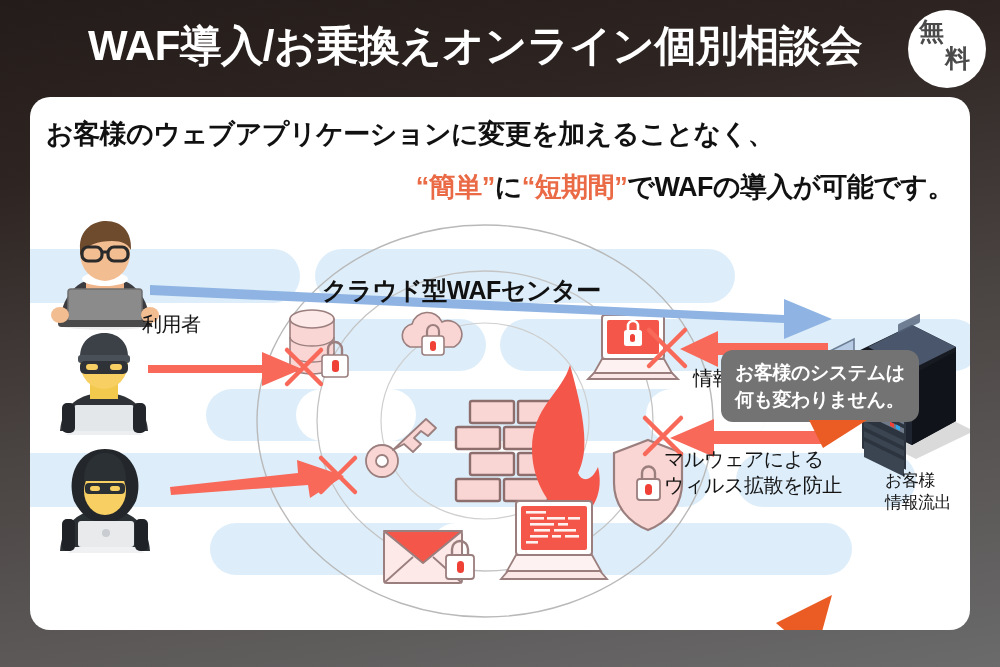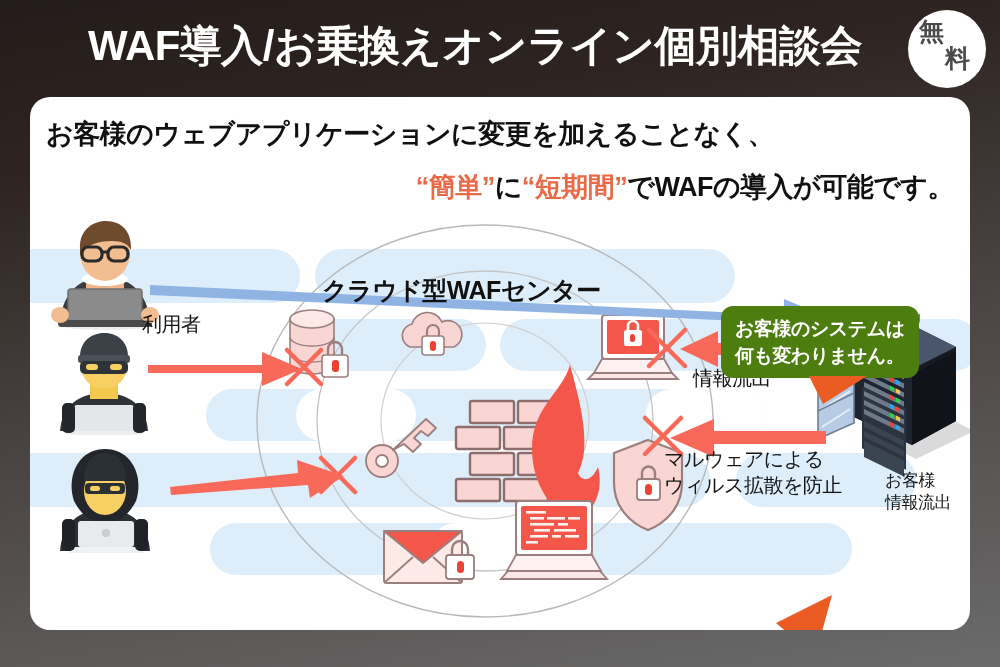--- a/index.html
+++ b/index.html
@@ -135,29 +135,30 @@
   #lbl-user     { left: 112px; top: 110px; }
   #lbl-deface   { left: 102px; top: 193px; text-align: left; }
   #lbl-steal    { left: 142px; top: 295px; }
   #lbl-leak     { left: 663px; top: 164px; }
   #lbl-malware  { left: 634px; top: 245px; }
   #lbl-system   { left: 855px; top: 269px; font-size: 17px; line-height: 22px; }
 
   
   .callout {
     position: absolute;
-    background: #4d7c0f;
+    background: #737373;
     color: #ffffff;
     border-radius: 12px;
     font-size: 19px;
     font-weight: bold;
     line-height: 27px;
     letter-spacing: -0.5px;
     padding: 9px 14px;
     white-space: nowrap;
+    margin-top: 44px;
   }
   #callout-top { left: 691px; top: 105px; }
   #callout-top .tail {
     position: absolute;
     left: 88px; bottom: -26px;
     width: 0; height: 0;
     border-left: 14px solid transparent;
     border-right: 44px solid transparent;
     border-top: 28px solid #ea5c23;
   }

